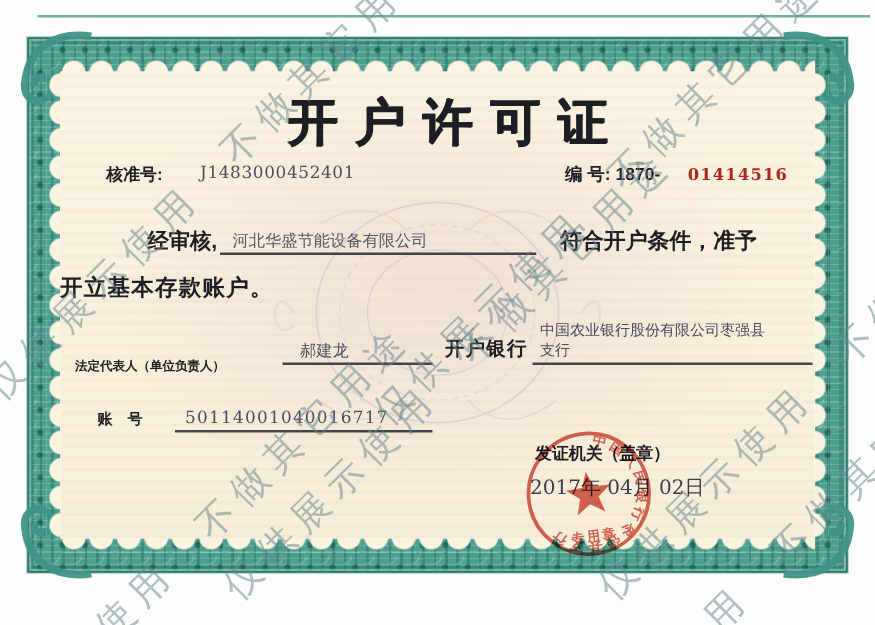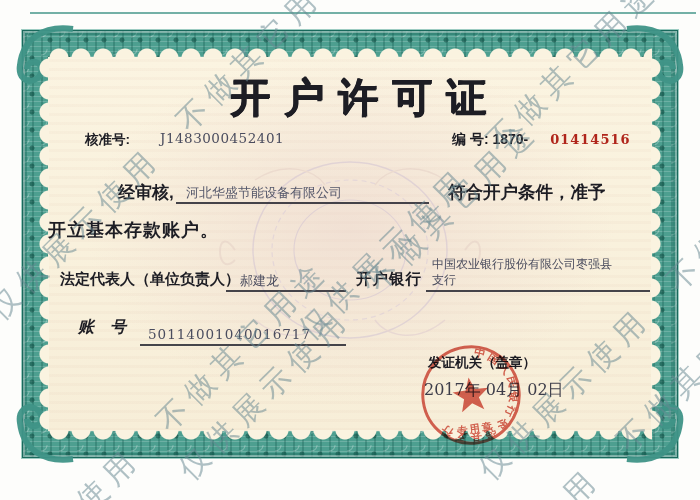--- a/index.html
+++ b/index.html
@@ -114,30 +114,30 @@
       <span class="red" style="font-size:13px;">01414516</span>
     </div>
 
     <div class="t lab" style="left:118px;top:181px;font-size:17px;">经审核,</div>
     <div class="t val" style="left:186px;top:184px;font-size:13px;color:#54576a;">河北华盛节能设备有限公司</div>
     <div class="rule" style="left:176px;top:202px;width:253px;"></div>
     <div class="t lab" style="left:448px;top:180px;font-size:17.5px;">符合开户条件，准予</div>
 
     <div class="t lab" style="left:48px;top:218px;font-size:18px;letter-spacing:1px;">开立基本存款账户。</div>
 
-    <div class="t lab" style="left:60px;top:270px;font-size:15px;">法定代表人（单位负责人）</div>
+    <div class="t lab" style="left:60px;top:286px;font-size:10px;">法定代表人（单位负责人）</div>
     <div class="t val" style="left:240px;top:272px;font-size:13px;">郝建龙</div>
     <div class="rule" style="left:226px;top:290px;width:120px;"></div>
 
     <div class="t lab" style="left:356px;top:269px;font-size:15.5px;letter-spacing:1px;">开户银行</div>
     <div class="t val" style="left:432px;top:256px;font-size:12px;">中国农业银行股份有限公司枣强县</div>
     <div class="t val" style="left:432px;top:272px;font-size:12px;">支行</div>
     <div class="rule" style="left:426px;top:290px;width:224px;"></div>
 
-    <div class="t lab" style="left:78px;top:317px;font-size:16px;font-style:italic;">账　号</div>
+    <div class="t lab" style="left:78px;top:327px;font-size:12px;">账　号</div>
     <div class="t val" style="left:148px;top:326px;font-size:13.5px;letter-spacing:1px;">50114001040016717</div>
     <div class="rule" style="left:140px;top:344px;width:206px;"></div>
 
     <div class="t lab" style="left:428px;top:354px;font-size:13.5px;">发证机关（盖章）</div>
     <div class="t val" style="left:424px;top:380px;font-size:16px;color:#3d3d4a;">2017年 04月 02日</div>
 
     <svg class="seal" viewBox="0 0 120 120">
       <defs>
         <path id="sealRing" d="M 60,20 A 40,40 0 1 1 59.9,20"></path>
       </defs>

